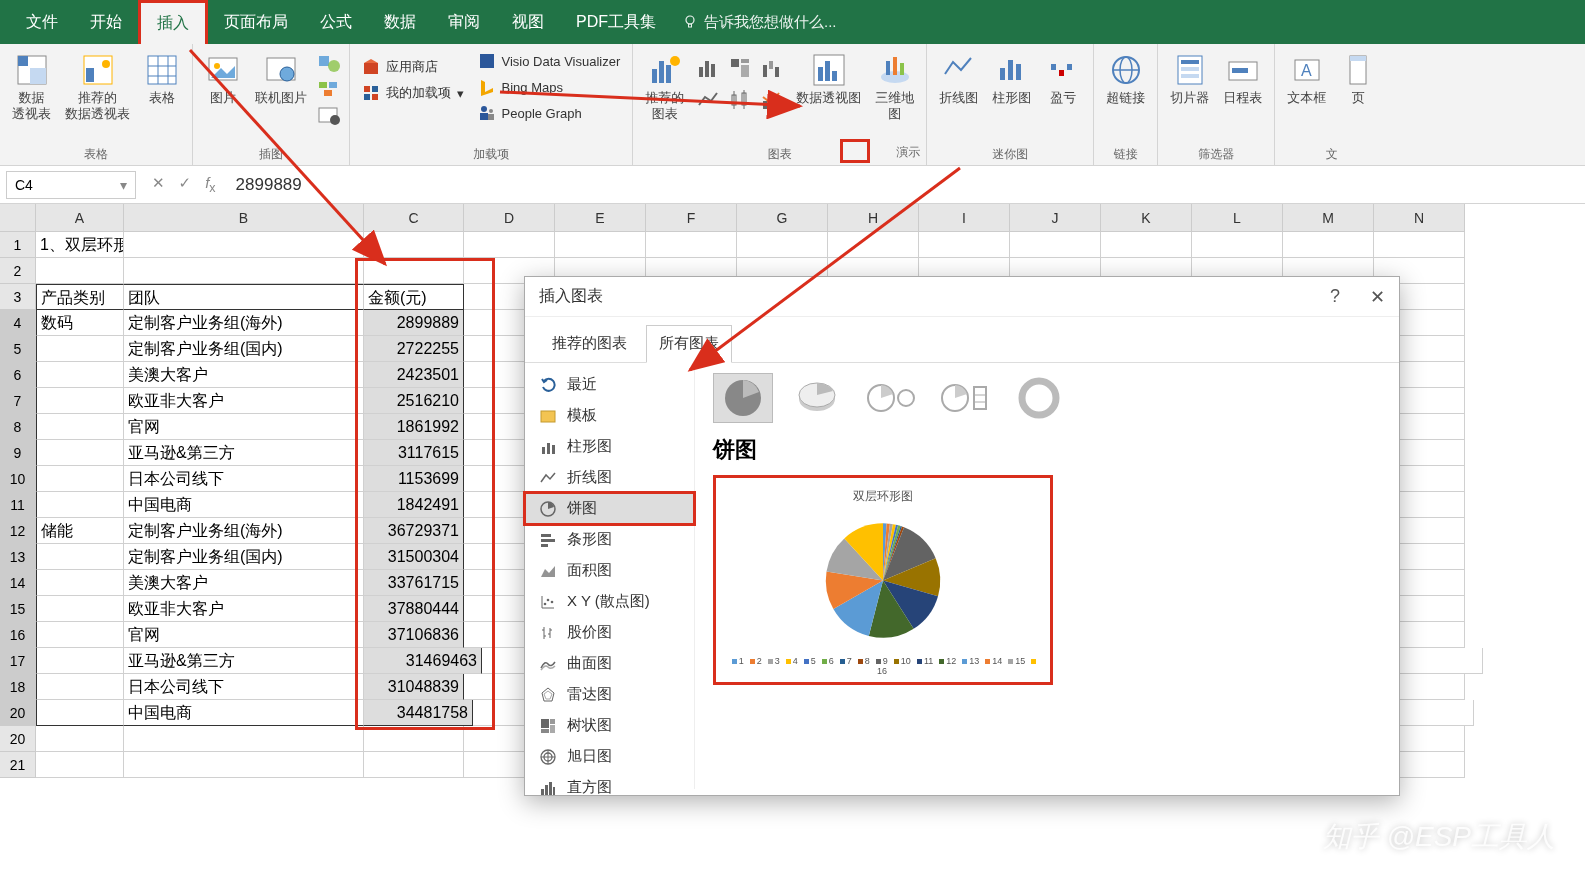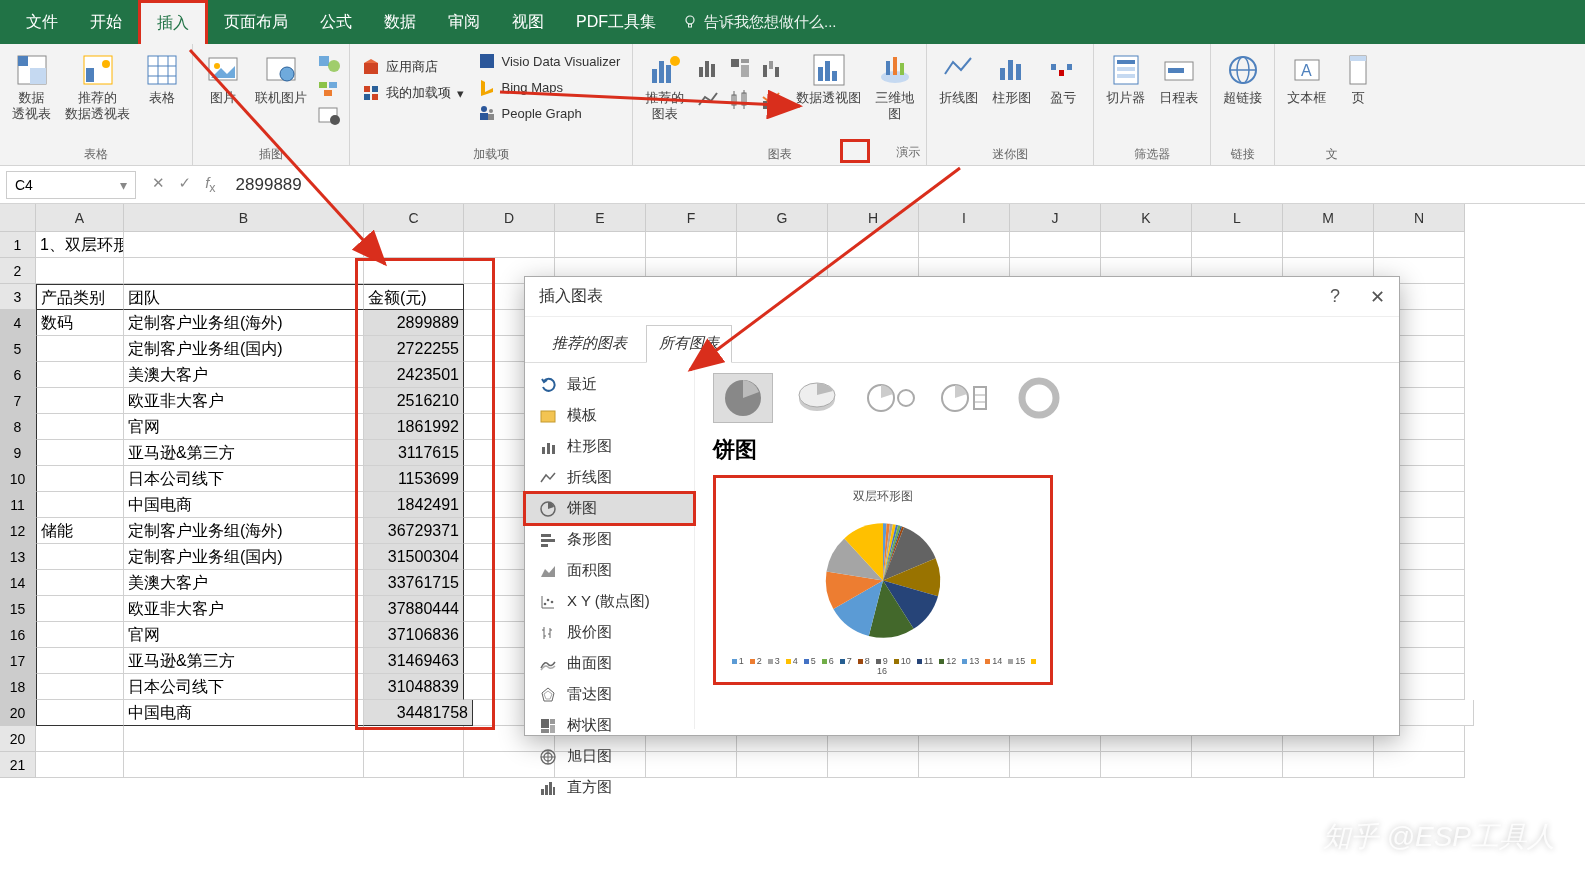--- a/index.html
+++ b/index.html
@@ -53,21 +53,21 @@
 
 
 .redbox-c { position: absolute; border: 3px solid #d92e1c; pointer-events: none; }
 
 
 .dialog { position: absolute; background: #fff; border: 1px solid #aaa; box-shadow: 0 6px 24px rgba(0,0,0,.3); }
 .dlg-title { height: 40px; display: flex; align-items: center; justify-content: space-between; padding: 0 14px; border-bottom: 1px solid #eee; }
 .dlg-title .t { font-size: 16px; color: #333; }
 .dlg-title .ctrls { display: flex; gap: 30px; font-size: 18px; color: #555; }
 .dlg-tabs { display: flex; padding: 8px 14px 0; gap: 6px; border-bottom: 1px solid #ddd; }
-.dtab { padding: 8px 12px; font-size: 15px; color: #333; border: 1px solid transparent; cursor: pointer; font-style: italic; }
+.dtab { padding: 8px 12px; font-size: 15px; color: #333; border: 1px solid transparent; cursor: pointer; }
 .dtab.active { border: 1px solid #ccc; border-bottom: 1px solid #fff; background: #fff; margin-bottom: -1px; }
 .dlg-body { display: flex; height: calc(100% - 92px); }
 .catlist { width: 170px; border-right: 1px solid #eee; padding: 6px 0; }
 .catitem { display: flex; align-items: center; gap: 10px; padding: 6px 14px; font-size: 15px; color: #333; cursor: pointer; }
 .catitem .ci { width: 18px; height: 18px; display: flex; align-items: center; justify-content: center; }
 .catitem.sel { background: #ddd; }
 .catitem.hl { outline: 3px solid #d92e1c; outline-offset: -1px; }
 .rtpane { flex: 1; padding: 10px 18px; }
 .subrow { display: flex; gap: 14px; align-items: center; margin-bottom: 12px; }
 .sub { width: 60px; height: 50px; border: 1px solid transparent; display: flex; align-items: center; justify-content: center; cursor: pointer; }
@@ -350,55 +350,55 @@
         </div>
     </div>
     <div class="gname">迷你图</div>
   </div>
 
   <div class="rgroup">
     <div class="items">
       <div class="rbtn">
           <div class="ic">
             <svg width="32" height="32">
+              <circle cx="16" cy="16" r="13" fill="none" stroke="#4f81bd" stroke-width="2"></circle>
+              <ellipse cx="16" cy="16" rx="6" ry="13" fill="none" stroke="#4f81bd" stroke-width="1.5"></ellipse>
+              <line x1="3" y1="16" x2="29" y2="16" stroke="#4f81bd" stroke-width="1.5"></line>
+            </svg>
+          </div>
+          <div class="lbl">超链接</div>
+        </div>
+    </div>
+    <div class="gname">链接</div>
+  </div>
+
+  <div class="rgroup">
+    <div class="items">
+      <div class="rbtn">
+          <div class="ic">
+            <svg width="32" height="32">
               <rect x="4" y="2" width="24" height="28" fill="#fff" stroke="#4f81bd"></rect>
               <rect x="7" y="6" width="18" height="4" fill="#4f81bd"></rect>
               <rect x="7" y="13" width="18" height="4" fill="#c5d9f1"></rect>
               <rect x="7" y="20" width="18" height="4" fill="#c5d9f1"></rect>
             </svg>
           </div>
           <div class="lbl">切片器</div>
         </div>
       <div class="rbtn">
           <div class="ic">
             <svg width="32" height="32">
               <rect x="2" y="8" width="28" height="18" fill="#fff" stroke="#888"></rect>
               <rect x="5" y="14" width="16" height="5" fill="#4f81bd"></rect>
             </svg>
           </div>
           <div class="lbl">日程表</div>
         </div>
     </div>
     <div class="gname">筛选器</div>
-  </div>
-
-  <div class="rgroup">
-    <div class="items">
-      <div class="rbtn">
-          <div class="ic">
-            <svg width="32" height="32">
-              <circle cx="16" cy="16" r="13" fill="none" stroke="#4f81bd" stroke-width="2"></circle>
-              <ellipse cx="16" cy="16" rx="6" ry="13" fill="none" stroke="#4f81bd" stroke-width="1.5"></ellipse>
-              <line x1="3" y1="16" x2="29" y2="16" stroke="#4f81bd" stroke-width="1.5"></line>
-            </svg>
-          </div>
-          <div class="lbl">超链接</div>
-        </div>
-    </div>
-    <div class="gname">链接</div>
   </div>
 
   <div class="rgroup" style="border-right:none">
     <div class="items">
       <div class="rbtn">
           <div class="ic">
             <svg width="32" height="32">
               <rect x="4" y="6" width="24" height="20" fill="#fff" stroke="#888"></rect>
               <text x="10" y="22" font-size="16" fill="#4f81bd">A</text>
             </svg>
@@ -721,21 +721,21 @@
         <div class="cell " style="width:91px"></div>
         <div class="cell " style="width:91px"></div>
         <div class="cell " style="width:91px"></div>
         <div class="cell " style="width:91px"></div>
         <div class="cell " style="width:91px"></div>
       </div>
       <div class="row datar">
         <div class="rh">17</div>
         <div class="cell tb-left" style="width:88px"></div>
         <div class="cell " style="width:240px">亚马逊&amp;第三方</div>
-        <div class="cell cc tb-right" style="width:100px">31469463</div>
+        <div class="cell cc tb-right" style="width:118px">31469463</div>
         <div class="cell " style="width:91px"></div>
         <div class="cell " style="width:91px"></div>
         <div class="cell " style="width:91px"></div>
         <div class="cell " style="width:91px"></div>
         <div class="cell " style="width:91px"></div>
         <div class="cell " style="width:91px"></div>
         <div class="cell " style="width:91px"></div>
         <div class="cell " style="width:91px"></div>
         <div class="cell " style="width:91px"></div>
         <div class="cell " style="width:91px"></div>
@@ -806,21 +806,21 @@
         <div class="cell " style="width:91px"></div>
         <div class="cell " style="width:91px"></div>
         <div class="cell " style="width:91px"></div>
         <div class="cell " style="width:91px"></div>
         <div class="cell " style="width:91px"></div>
       </div>
     </div>
   <div class="redbox-c" style="left:355px; top:54px; width:140px; height:472px;"></div>
 </div>
 
-<div class="dialog" style="left:524px; top:276px; width:876px; height:460px;">
+<div class="dialog" style="left:524px; top:276px; width:876px; height:520px;">
   <div class="dlg-title">
     <div class="t">插入图表</div>
     <div class="ctrls">
       <span>?</span>
       <span>✕</span>
     </div>
   </div>
   <div class="dlg-tabs">
     <div class="dtab">推荐的图表</div>
     <div class="dtab active">所有图表</div>

